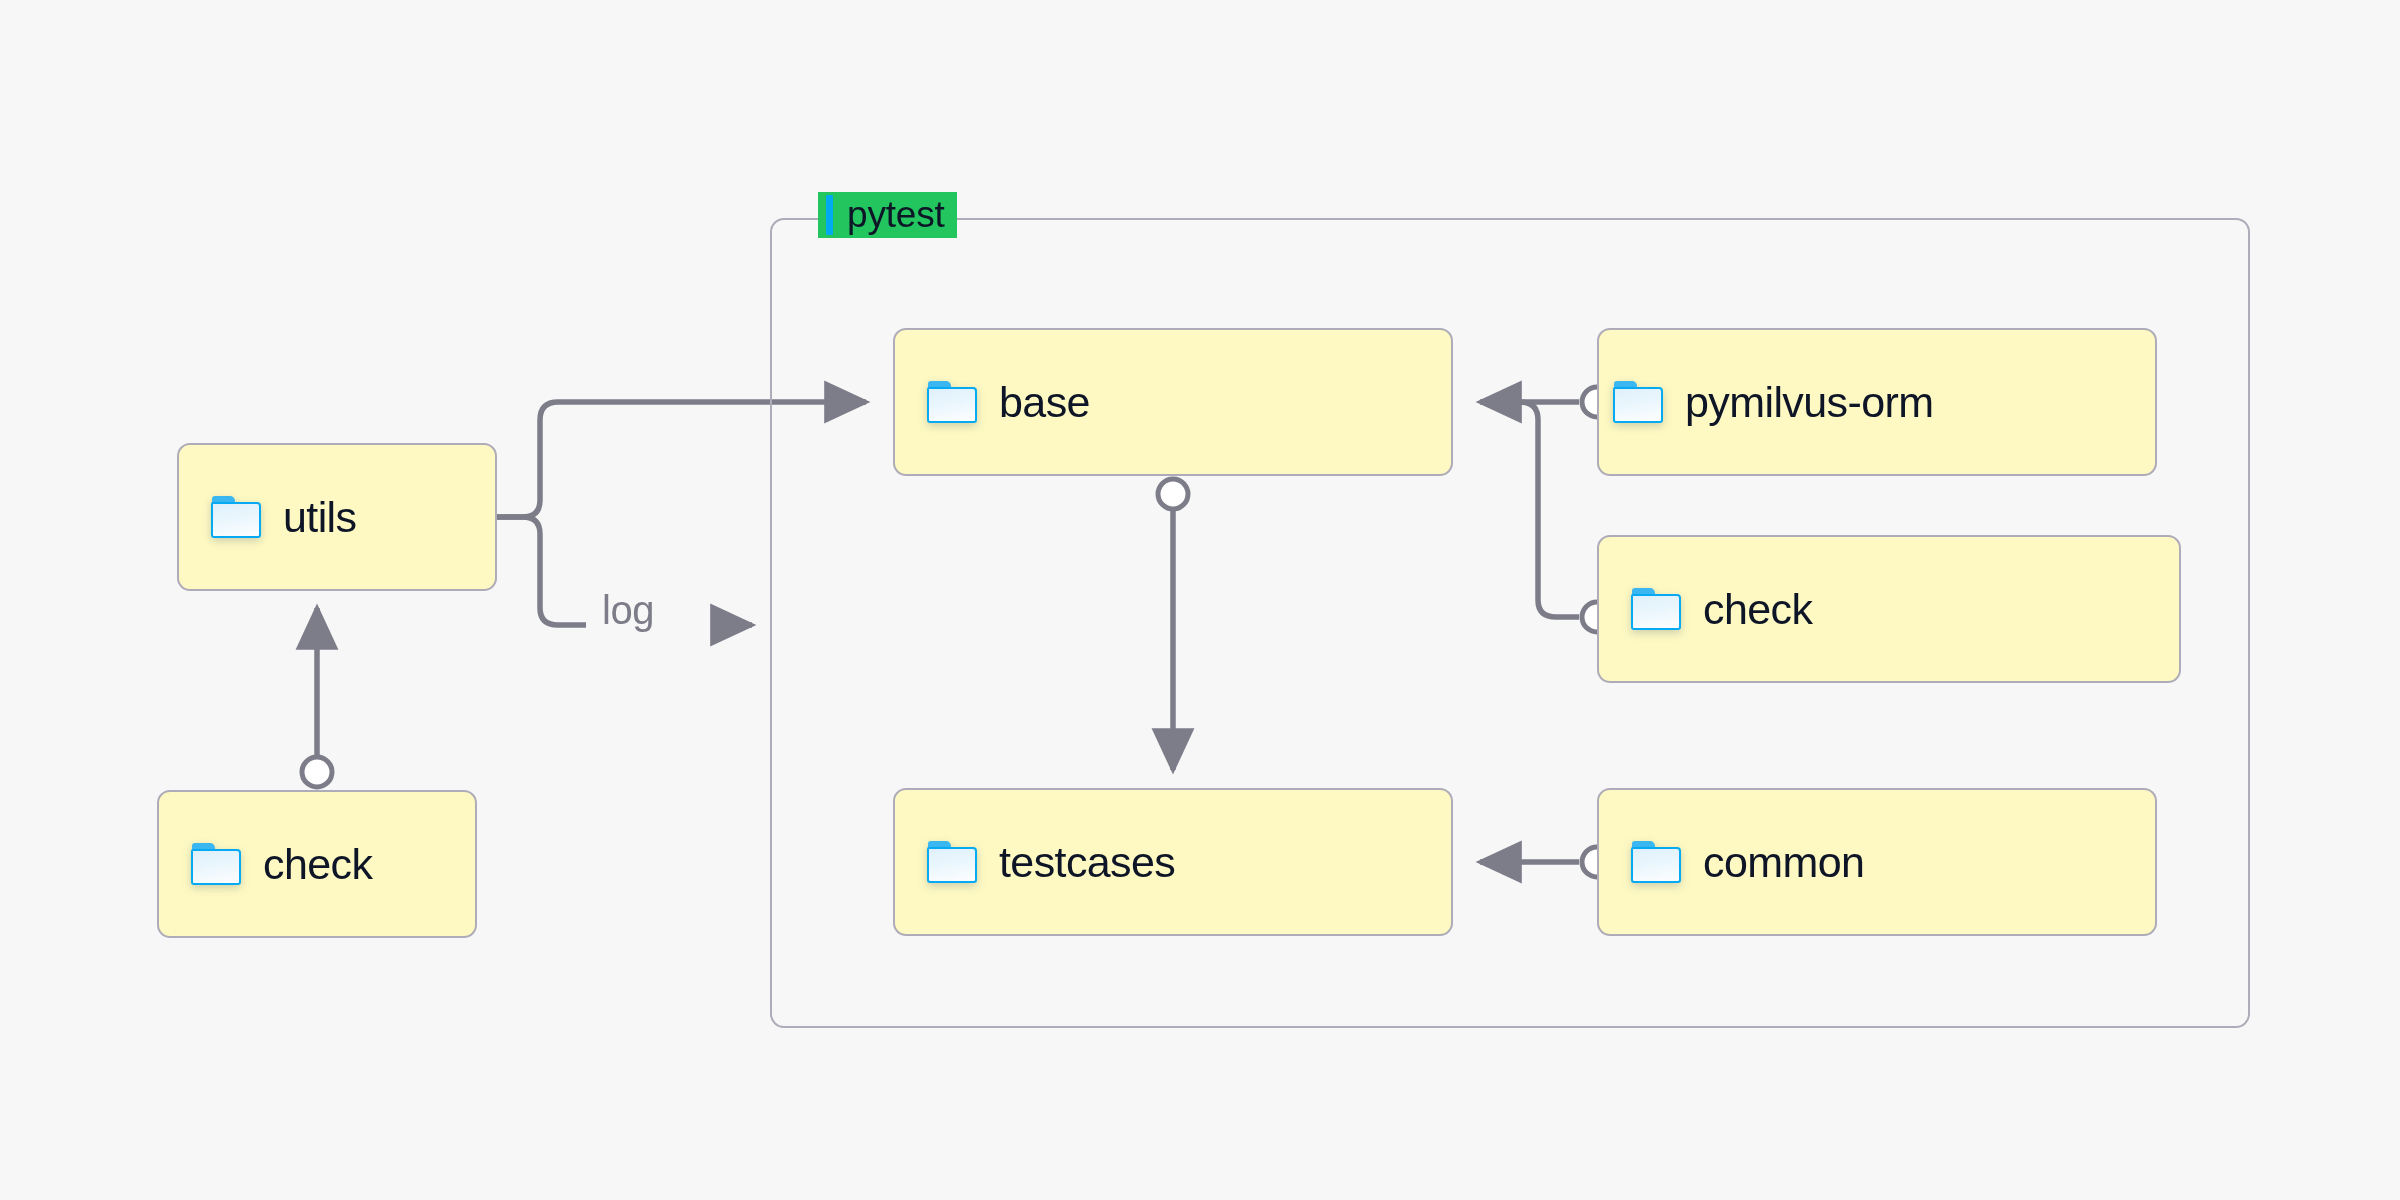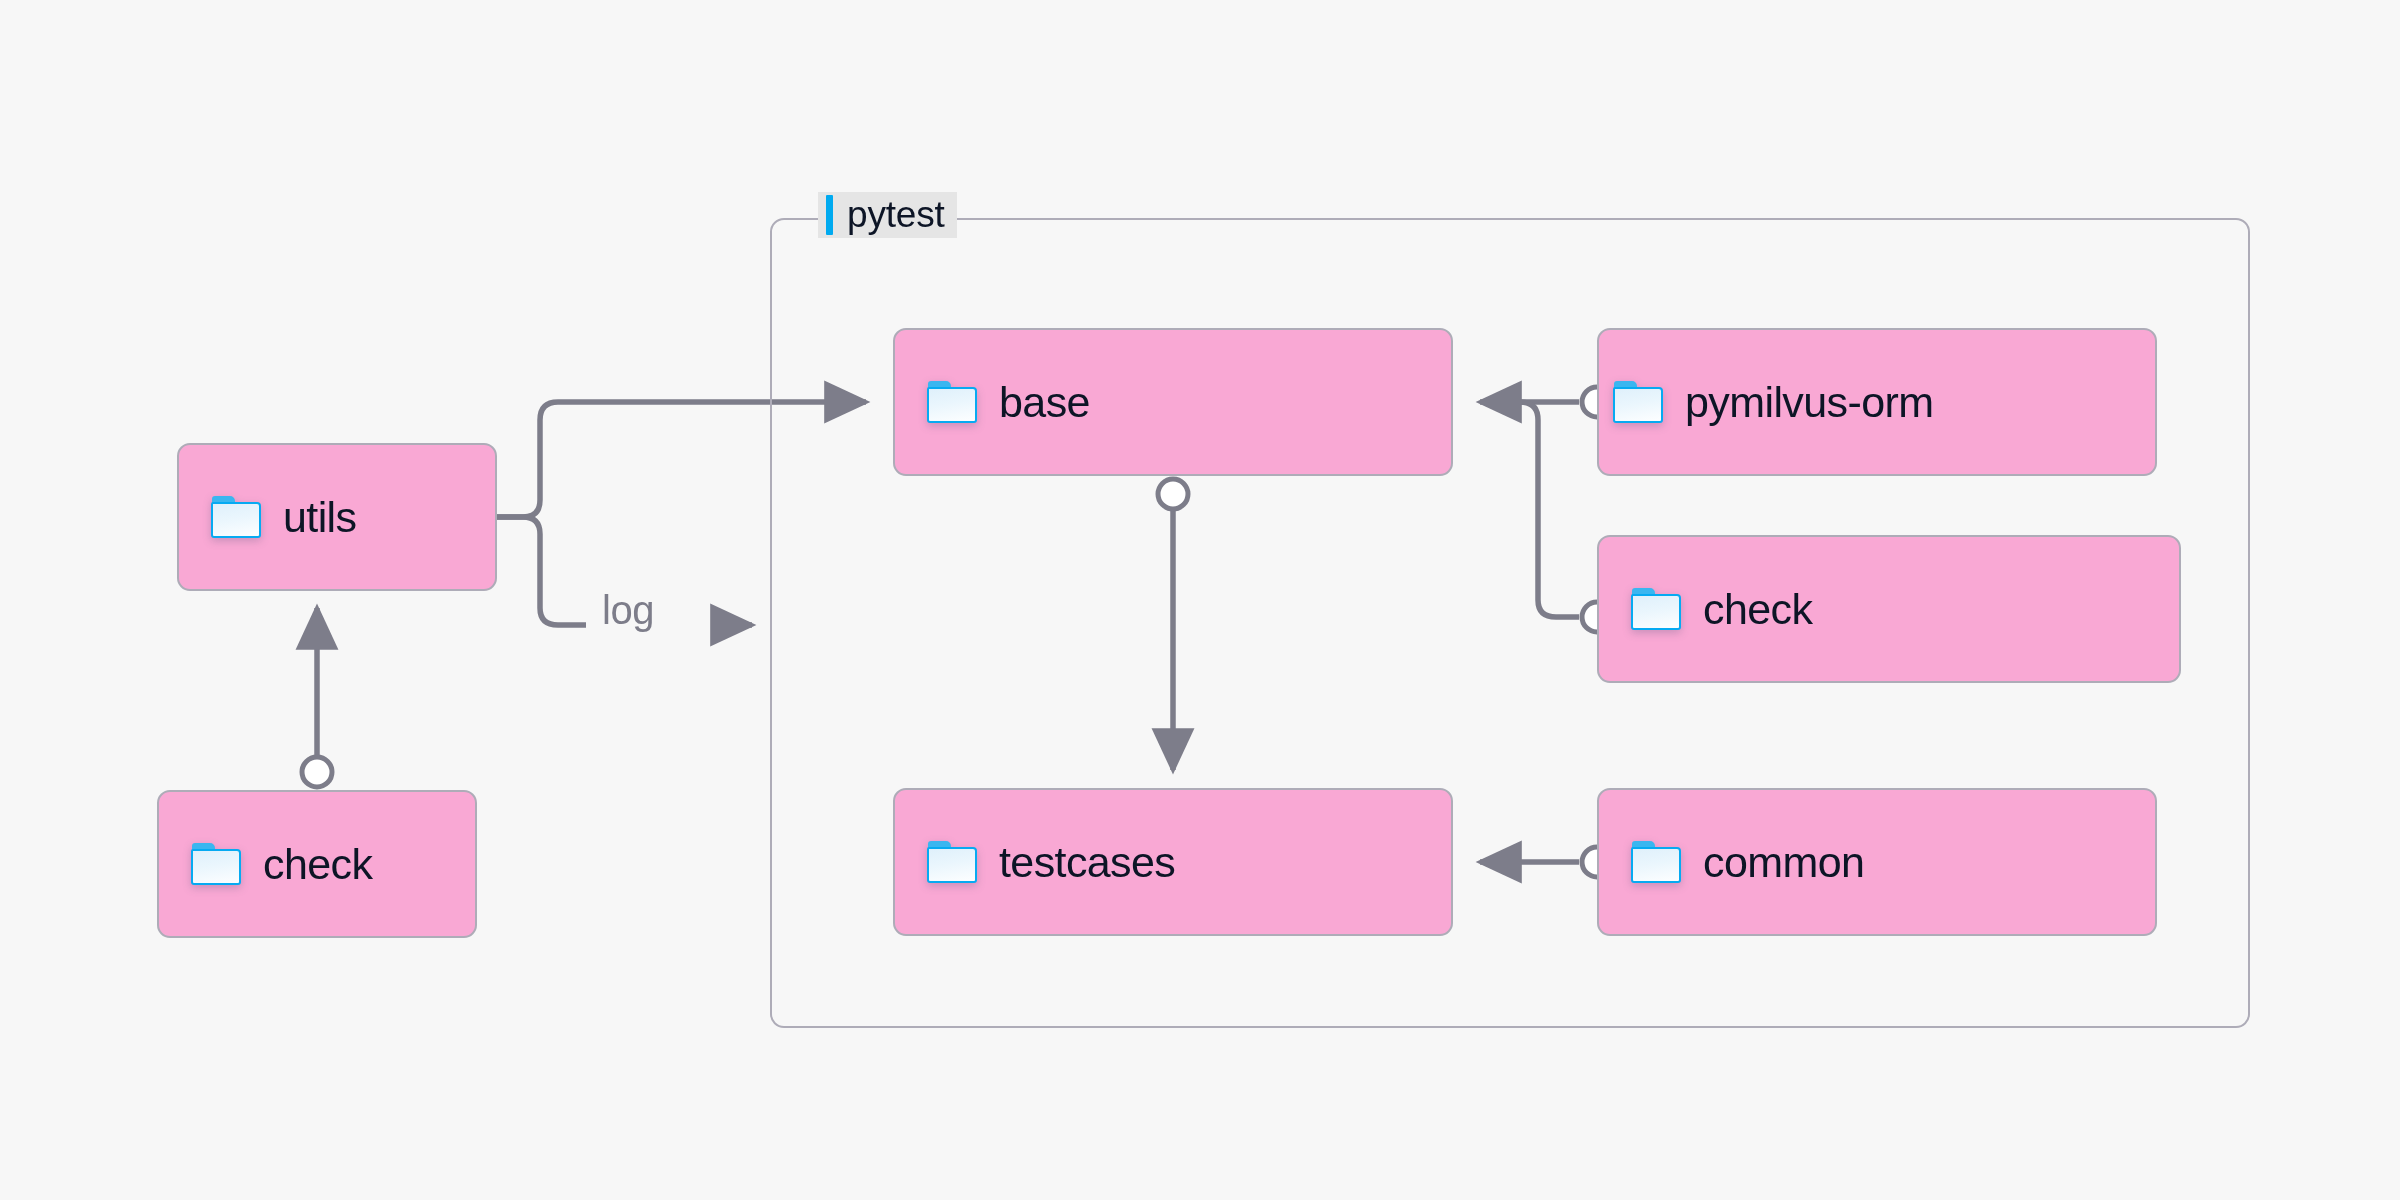--- a/index.html
+++ b/index.html
@@ -55,21 +55,21 @@
     font-size: 37px;
     color: #0d1526;
     letter-spacing: -0.2px;
     white-space: nowrap;
   }
 
   
   .node {
     position: absolute;
     box-sizing: border-box;
-    background: #f9a8d4;
+    background: #fef9c3;
     border: 2px solid #aeacb8;
     border-radius: 13px;
     display: flex;
     align-items: center;
     padding-left: 32px;
     gap: 22px;
   }
   .node-label {
     font-size: 43px;
     color: #0d1526;
@@ -150,21 +150,21 @@
       <circle cx="477" cy="517" r="15"></circle>
       <circle cx="317" cy="772" r="15"></circle>
       <circle cx="1173" cy="494" r="15"></circle>
       <circle cx="1597" cy="402" r="15"></circle>
       <circle cx="1597" cy="617" r="15"></circle>
       <circle cx="1597" cy="862" r="15"></circle>
     </g>
   </svg>
 
   <div class="group-box" style="left: 770px; top: 218px; width: 1480px; height: 810px; border-color: rgb(174, 172, 184);"></div>
-  <div class="group-title-wrap" style="left: 818px; top: 192px; background: #e5e5e5; justify-content: flex-end;">
+  <div class="group-title-wrap" style="left: 818px; top: 192px; background: #22c55e; justify-content: flex-end;">
     <span class="group-accent-bar" style="background: rgb(0, 170, 240);"></span>
     <span class="group-title-text">pytest</span>
   </div>
 
   <div class="node" style="left: 157px; top: 443px; width: 320px; height: 148px; margin-left: 20px;">
     <span class="folder-icon">
       <span class="tab"></span>
         <span class="body"></span>
     </span>
     <span class="node-label">utils</span>

